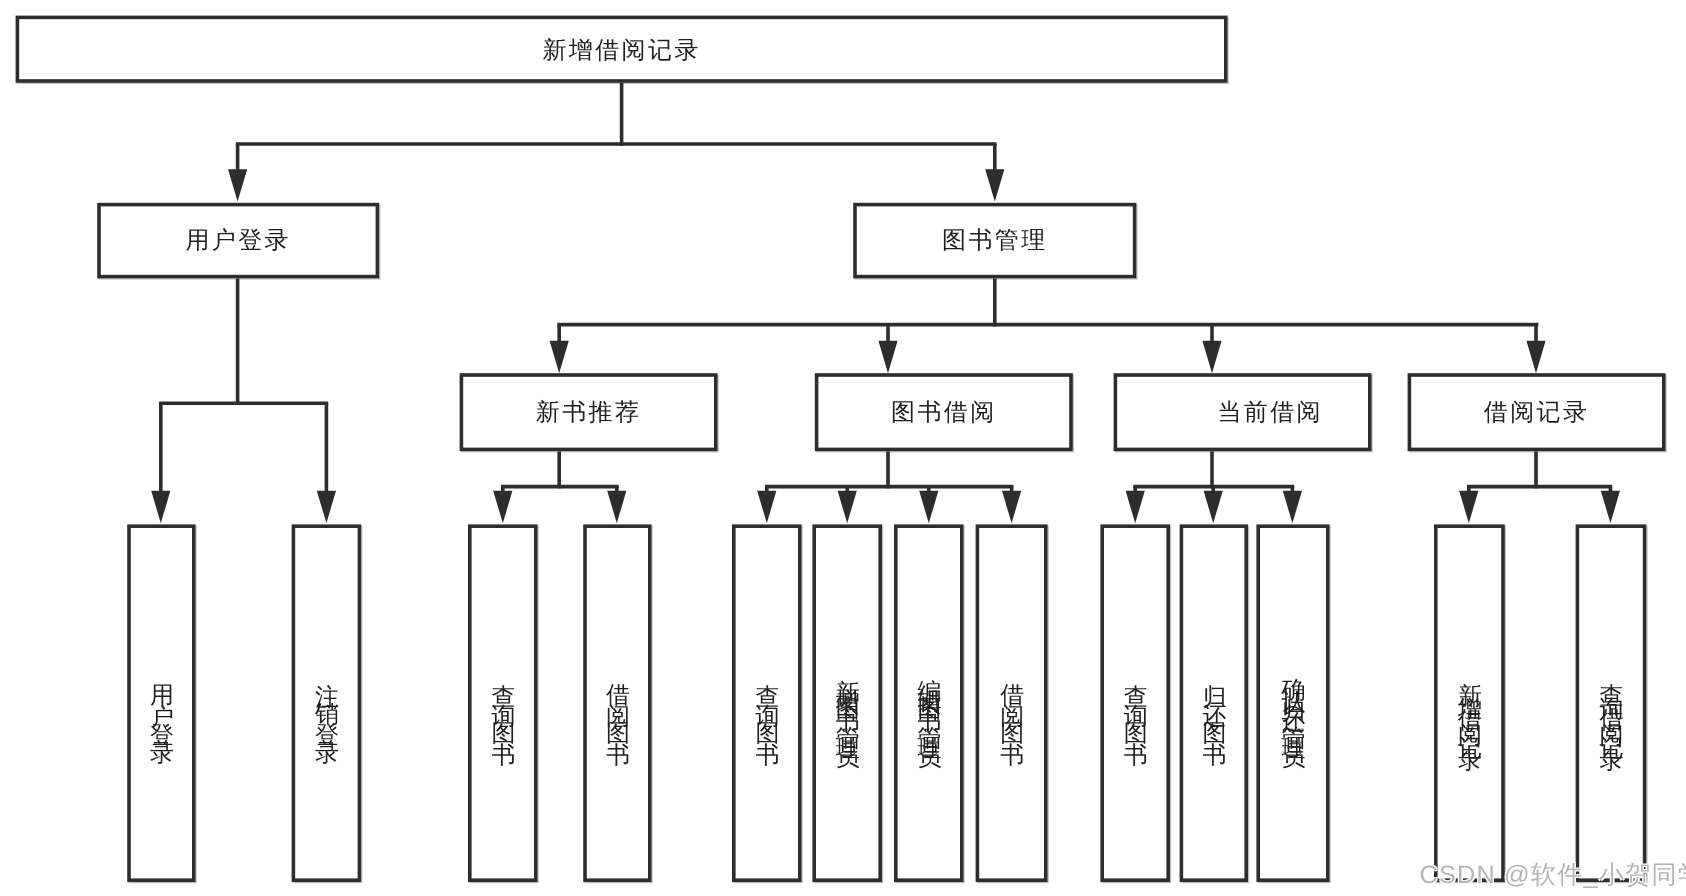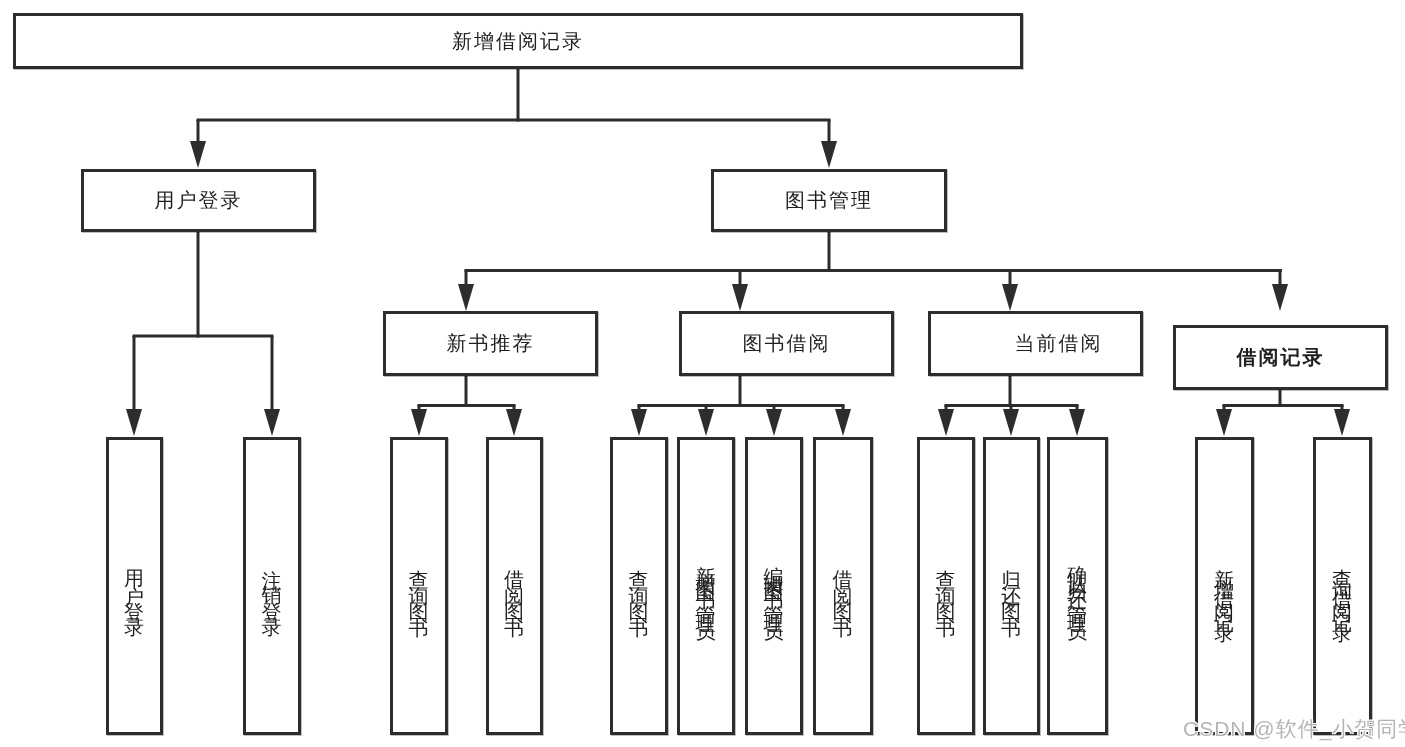--- a/index.html
+++ b/index.html
@@ -151,21 +151,21 @@
 
   <div class="hbox" style="left:359px; top:311px; width:215px; height:65px;margin-left:24px;">
     <span>新书推荐</span>
   </div>
   <div class="hbox" style="left:633px; top:311px; width:215px; height:65px;margin-left:46px;">
     <span>图书借阅</span>
   </div>
   <div class="hbox" style="left:928px; top:311px; width:215px; height:65px;padding-left:46px;">
     <span>当前借阅</span>
   </div>
-  <div class="hbox" style="left:1173px; top:325px; width:215px; height:65px;font-weight:bold;">
+  <div class="hbox" style="left:1173px; top:311px; width:215px; height:65px;">
     <span>借阅记录</span>
   </div>
 
   <div class="vbox" style="left:106px; width:57px;">
     <span class="vtext ls-wide">用户登录</span>
   </div>
   <div class="vbox" style="left:243px; width:58px;">
     <span class="vtext ls-wide">注销登录</span>
   </div>
 

